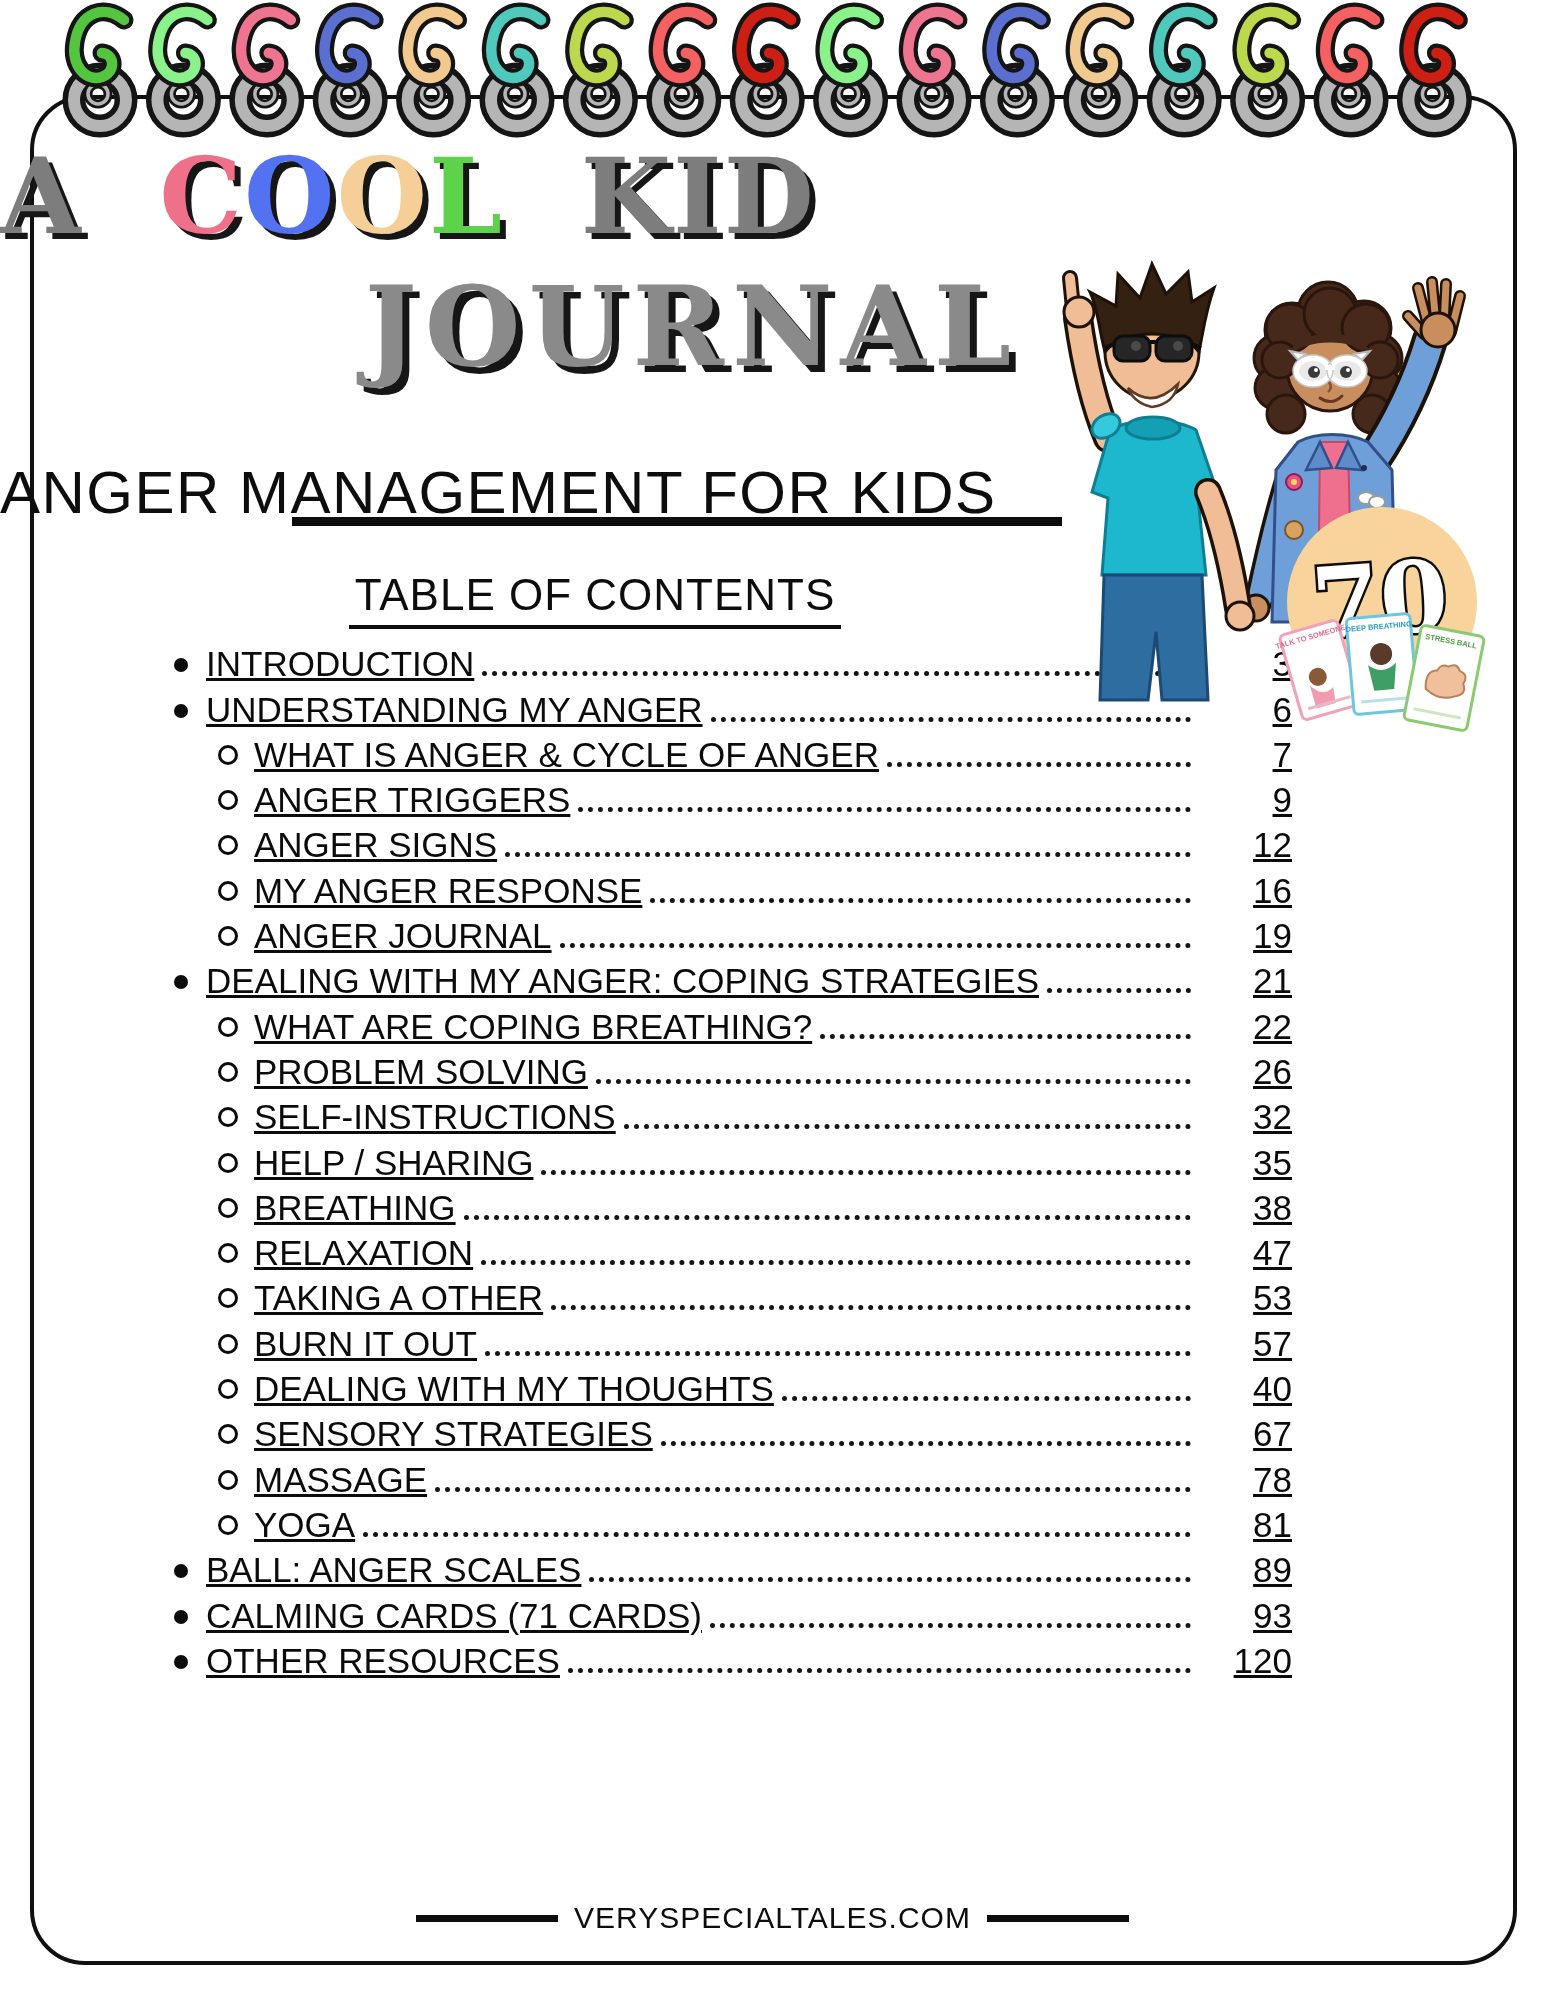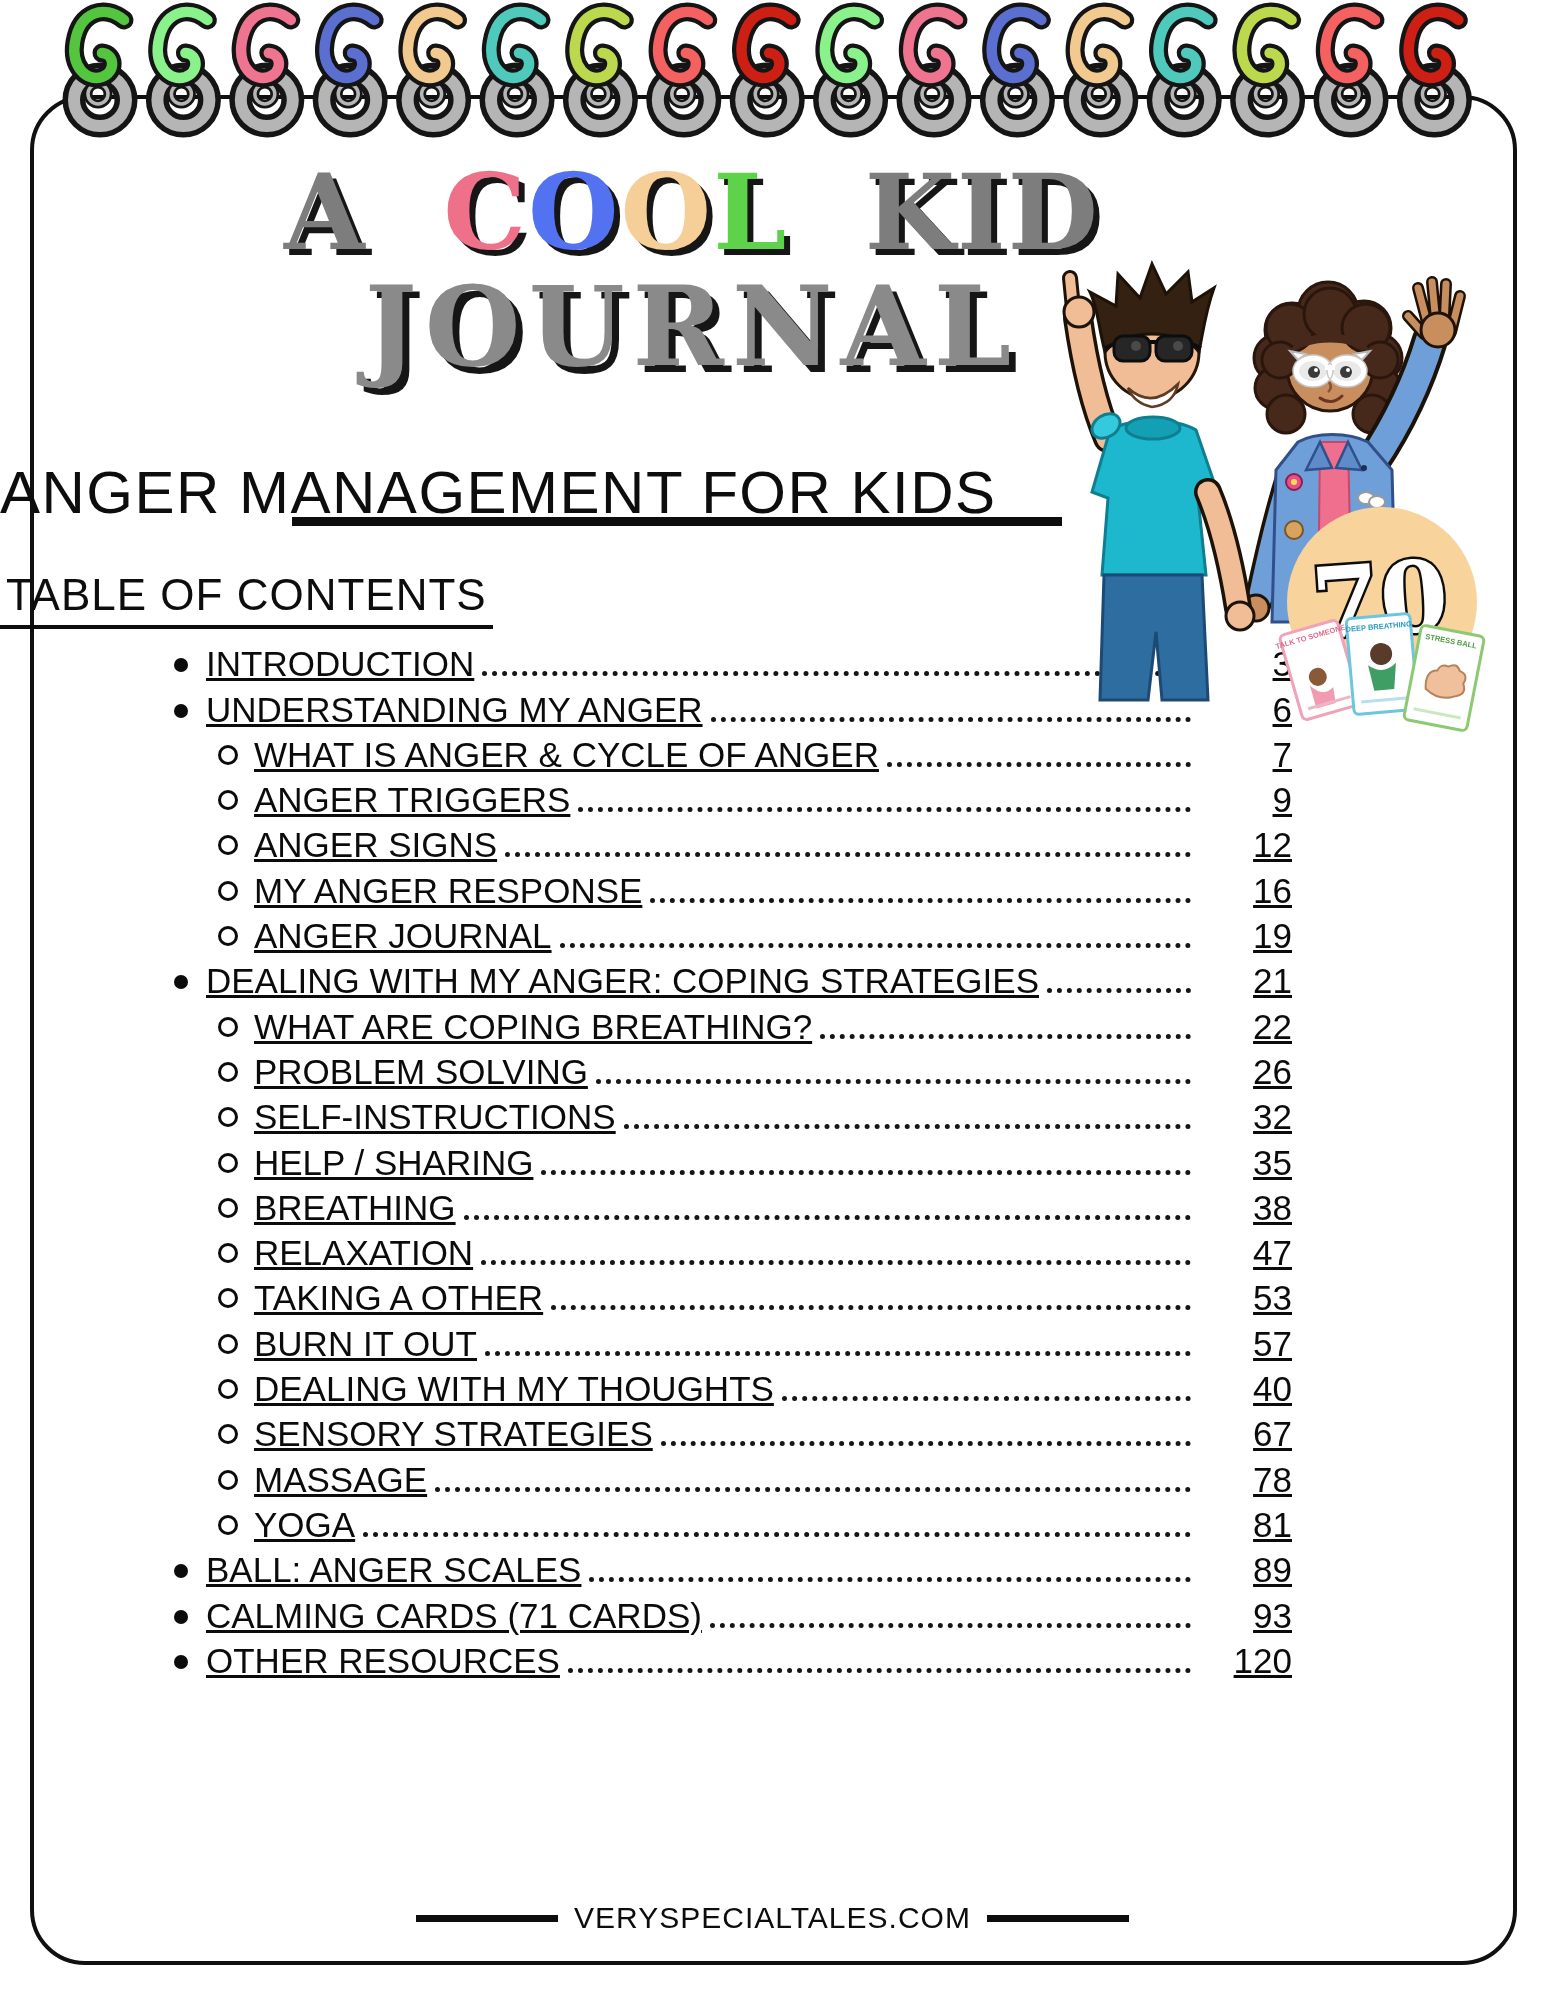--- a/index.html
+++ b/index.html
@@ -2,30 +2,30 @@
 <html><head>
 <meta charset="utf-8">
 <style>
   html,body{margin:0;padding:0;background:#ffffff;}
   .page{position:relative;width:1545px;height:2000px;background:#fff;overflow:hidden;
         font-family:"Liberation Sans",sans-serif;color:#0d0d0d;}
   .border-frame{position:absolute;left:30px;top:95px;width:1479px;height:1862px;
         border:4px solid #101010;border-radius:55px;z-index:1;}
   .spiral{position:absolute;left:0;top:0;width:1545px;height:172px;z-index:3;}
 
-  .title-line1{position:absolute;top:156px;left:0;width:1384px;text-align:center;z-index:2;
+  .title-line1{position:absolute;top:140px;left:0;width:1384px;text-align:left;z-index:2;
         font-family:"DejaVu Serif",serif;font-weight:bold;font-size:104px;letter-spacing:2px;line-height:1.1;}
   .tletter{text-shadow:6px 6px 0 #161616;color:#7d7d7d;}
   .title-line2{position:absolute;top:266px;left:0;width:1384px;text-align:center;z-index:2;
         font-family:"DejaVu Serif",serif;font-weight:bold;font-size:110px;letter-spacing:8px;
         color:#8a8a8a;text-shadow:7px 7px 0 #161616;line-height:1.1;}
   .subtitle{position:absolute;top:458px;left:0;width:1354px;z-index:2;
         font-size:60px;letter-spacing:1.5px;color:#0d0d0d;white-space:nowrap;}
   .subtitle-bar{position:absolute;left:292px;top:517px;width:770px;height:9px;background:#0d0d0d;z-index:2;}
-  .toc-heading-wrap{position:absolute;top:570px;left:0;width:1190px;text-align:left;z-index:2;}
+  .toc-heading-wrap{position:absolute;top:570px;left:0;width:1190px;text-align:center;z-index:2;}
   .toc-heading{display:inline-block;font-size:44px;letter-spacing:1px;color:#0d0d0d;
         border-bottom:4px solid #0d0d0d;padding:0 6px 5px 6px;}
 
   .toc-list{position:absolute;left:172px;top:640px;width:1120px;z-index:2;}
   .toc-row{display:flex;align-items:flex-end;height:45.3px;font-size:35px;color:#0b0b0b;text-decoration:underline;}
   .toc-row .bullet1{flex:0 0 auto;width:14px;height:14px;border-radius:50%;background:#0b0b0b;
         margin:0 18px 13px 2px;}
   .toc-row.lvl2{padding-left:46px;}
   .toc-row .bullet2{flex:0 0 auto;width:14px;height:14px;border-radius:50%;border:3px solid #0b0b0b;
         background:transparent;margin:0 16px 11px 0;}

